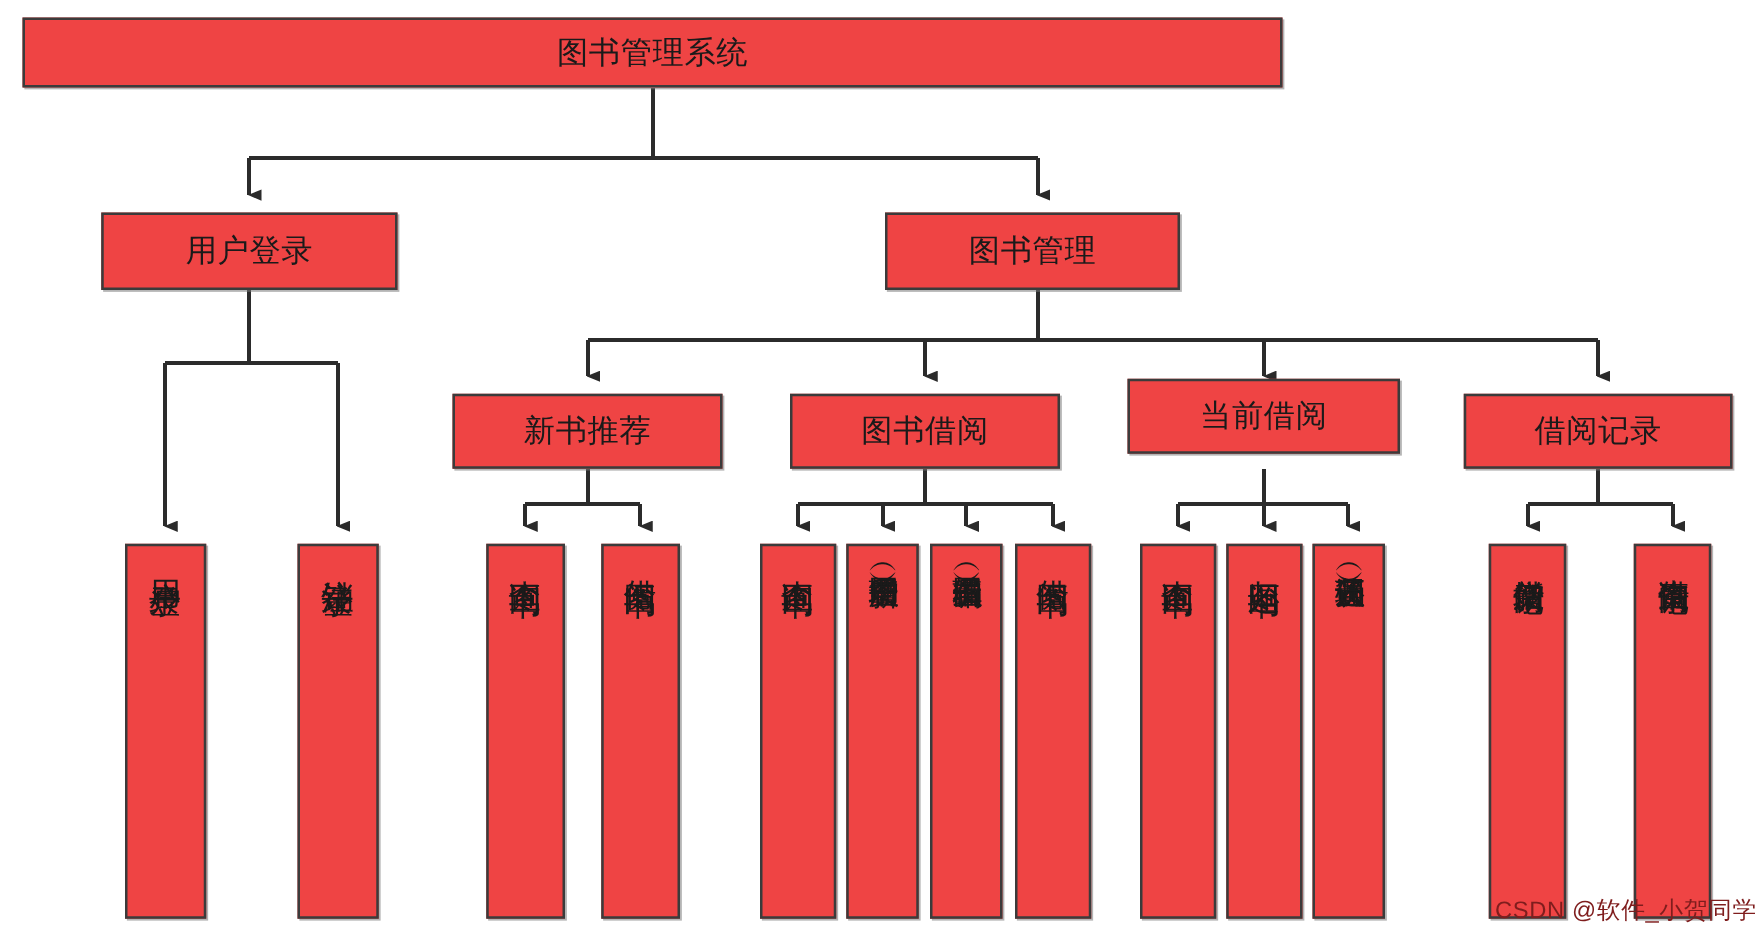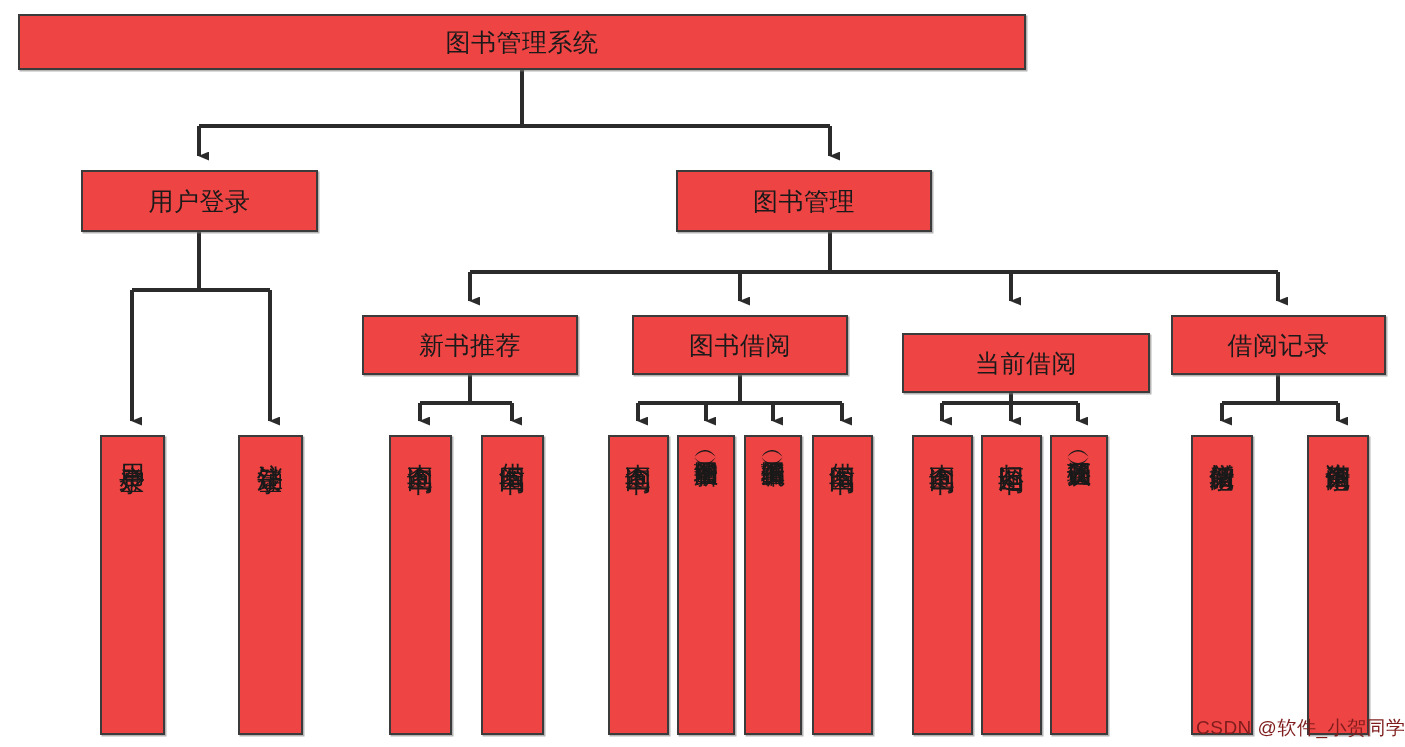--- a/index.html
+++ b/index.html
@@ -136,33 +136,33 @@
   </svg>
 
   <div class="node-box node-root node-horizontal" style="left:18px; top:14px; width:1008px; height:56px;">
     <span class="node-label">图书管理系统</span>
   </div>
 
   <div class="node-box node-horizontal" style="left:81px; top:170px; width:237px; height:62px;">
     <span class="node-label">用户登录</span>
   </div>
 
-  <div class="node-box node-horizontal" style="left:676px; top:170px; width:256px; height:62px;">
+  <div class="node-box node-horizontal" style="left:708px; top:170px; width:236px; height:62px;">
     <span class="node-label">图书管理</span>
   </div>
 
   <div class="node-box node-horizontal" style="left:362px; top:315px; width:216px; height:60px;">
     <span class="node-label">新书推荐</span>
   </div>
 
   <div class="node-box node-horizontal" style="left:632px; top:315px; width:216px; height:60px;">
     <span class="node-label">图书借阅</span>
   </div>
 
-  <div class="node-box node-horizontal" style="left:902px; top:333px; width:248px; height:60px;">
+  <div class="node-box node-horizontal" style="left:902px; top:303px; width:218px; height:60px;">
     <span class="node-label">当前借阅</span>
   </div>
 
   <div class="node-box node-horizontal" style="left:1171px; top:315px; width:215px; height:60px;">
     <span class="node-label">借阅记录</span>
   </div>
 
   <div class="node-box node-vertical" style="left:100px; top:435px; width:65px; height:300px;">
     <span class="node-label">用户登录</span>
   </div>

